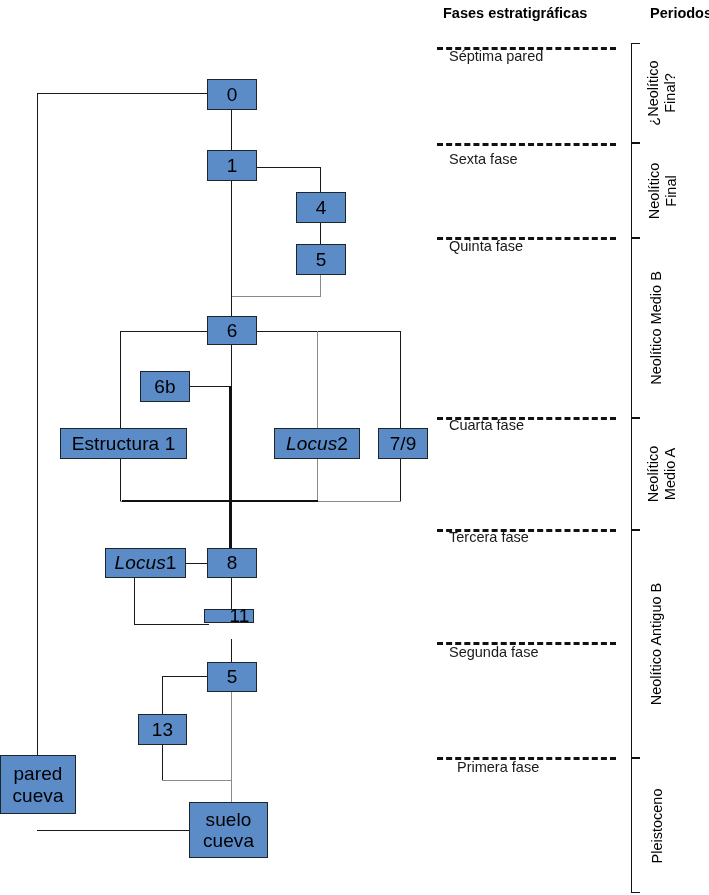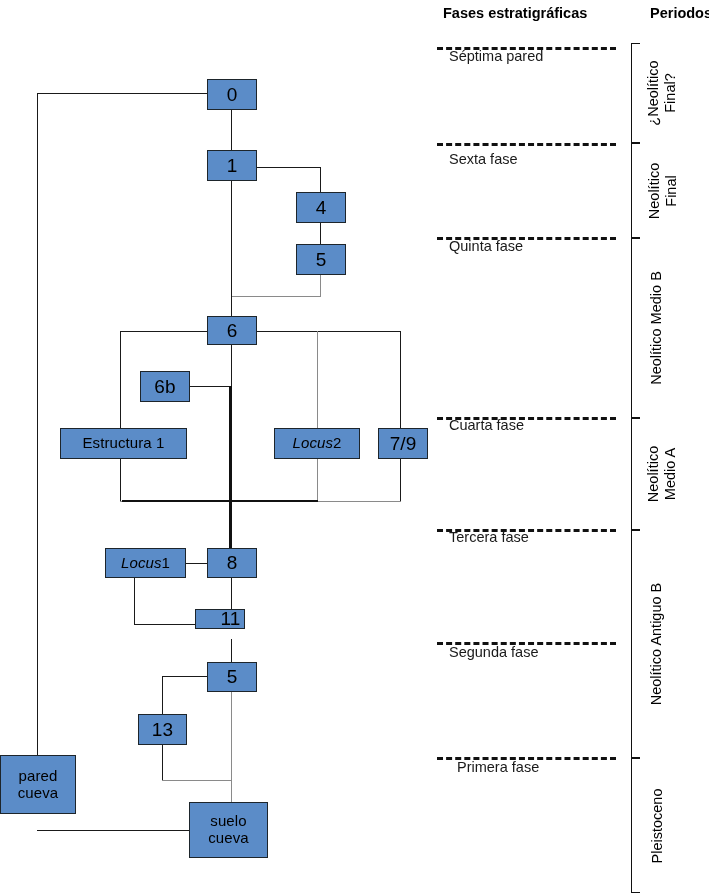--- a/index.html
+++ b/index.html
@@ -29,21 +29,21 @@
     align-items: center;
     justify-content: center;
     text-align: center;
     font-size: 19px;
     line-height: 1.12;
     color: #000000;
     z-index: 5;
     white-space: pre-line;
     letter-spacing: 0.1px;
   }
-  .node.wide  { font-size: 15px; }
+  .node.wide  { font-size: 19px; }
   .node .ital { font-style: italic; }
 
   
   .ln {
     position: absolute;
     background: #3f3f3f;
     z-index: 1;
   }
   .ln.h { height: 1px; }
   .ln.v { width: 1px; }
@@ -172,21 +172,21 @@
       <div class="node" style="left: 207px; top: 150px; width: 50px; height: 31px;"><span>1</span></div>
       <div class="node" style="left: 296px; top: 192px; width: 50px; height: 31px;"><span>4</span></div>
       <div class="node" style="left: 296px; top: 244px; width: 50px; height: 31px;"><span>5</span></div>
       <div class="node" style="left: 207px; top: 316px; width: 50px; height: 29px;"><span>6</span></div>
       <div class="node" style="left: 140px; top: 371px; width: 50px; height: 31px;"><span>6b</span></div>
       <div class="node wide" style="left: 60px; top: 428px; width: 127px; height: 31px;"><span>Estructura 1</span></div>
       <div class="node wide" style="left: 274px; top: 428px; width: 86px; height: 31px;"><span class="ital">Locus</span><span> 2</span></div>
       <div class="node" style="left: 378px; top: 428px; width: 50px; height: 31px;"><span>7/9</span></div>
       <div class="node wide" style="left: 105px; top: 548px; width: 81px; height: 30px;"><span class="ital">Locus</span><span> 1</span></div>
       <div class="node" style="left: 207px; top: 548px; width: 50px; height: 30px;"><span>8</span></div>
-      <div class="node" style="left: 195px; top: 609px; width: 50px; height: 20px; padding-left: 21px;"><span>11</span></div>
+      <div class="node" style="left: 204px; top: 609px; width: 50px; height: 14px; padding-left: 21px;"><span>11</span></div>
       <div class="node" style="left: 207px; top: 662px; width: 50px; height: 30px;"><span>5</span></div>
       <div class="node" style="left: 138px; top: 714px; width: 49px; height: 31px;"><span>13</span></div>
       <div class="node wide" style="left: 0px; top: 755px; width: 76px; height: 59px;"><span>pared
 cueva</span></div>
       <div class="node wide" style="left: 189px; top: 802px; width: 79px; height: 56px;"><span>suelo
 cueva</span></div>
     </div>
 
   <div id="phases">
       <div class="phase-rule" style="top: 47px;"></div>

